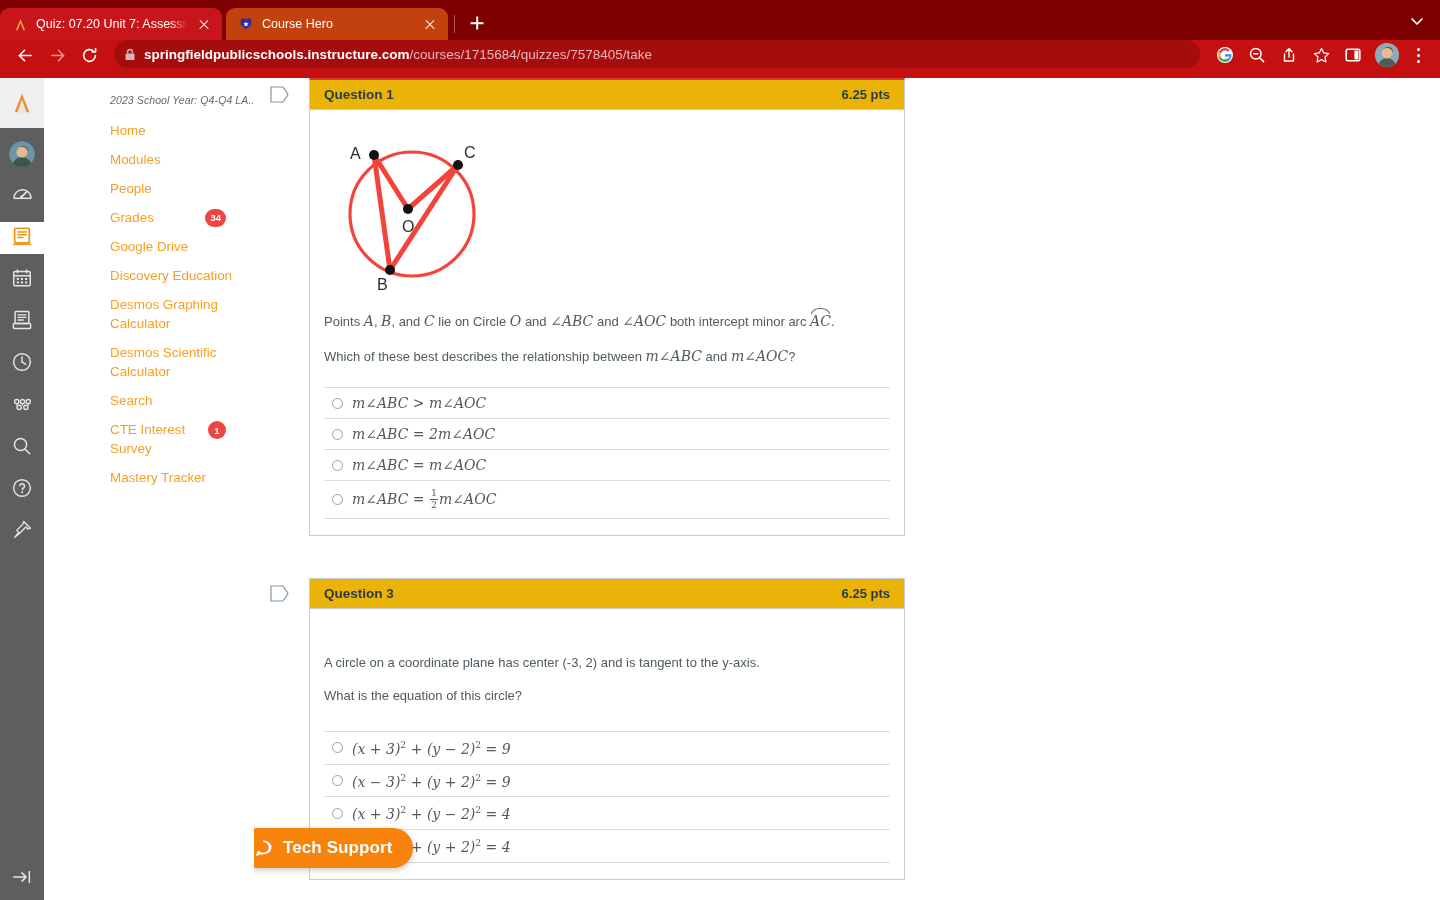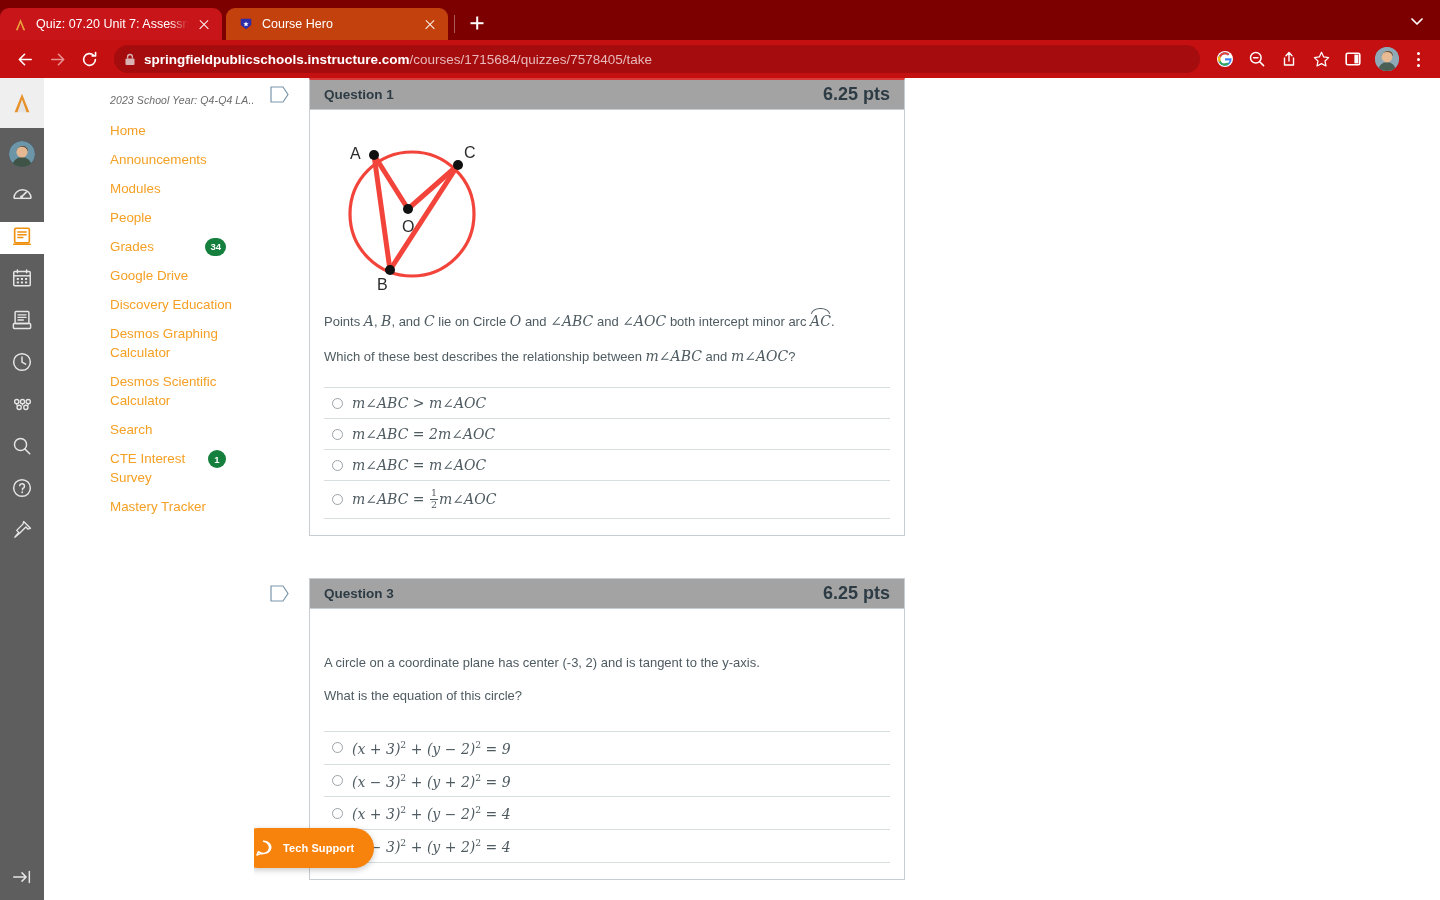--- a/index.html
+++ b/index.html
@@ -51,21 +51,21 @@
   }
   .newtab::before { width: 13px; height: 1.6px; transform: translate(-50%,-50%); }
   .newtab::after  { width: 1.6px; height: 13px; transform: translate(-50%,-50%); }
   .tablist-chevron {
     position: absolute; right: 12px; bottom: 8px;
     width: 22px; height: 22px;
   }
 
   .toolbar {
     height: 38px; background: #c41011;
-    display: flex; align-items: center;
+    display: flex; align-items: flex-start;
     padding: 0 10px; gap: 2px;
   }
   .nav-btn {
     width: 30px; height: 30px; border-radius: 50%;
     display: flex; align-items: center; justify-content: center;
     flex: 0 0 30px;
   }
   .omnibox {
     flex: 1; height: 28px; margin: 0 8px;
     background: #a50c0e; border-radius: 14px;
@@ -133,21 +133,21 @@
     padding: 4px 12px 10px 66px; letter-spacing: .1px;
     white-space: nowrap; overflow: hidden;
   }
   .nav-link {
     display: flex; align-items: flex-start; justify-content: flex-end;
     padding: 5px 14px 5px 66px; color: #f5a024;
     font-size: 13.4px; line-height: 1.42; gap: 6px;
   }
   .nav-link .label { flex: 1 1 auto; }
   .badge {
-    flex: 0 0 auto; background: #15803d; color: #fff;
+    flex: 0 0 auto; background: #ef4444; color: #fff;
     font-size: 9.5px; font-weight: 700; min-width: 18px; height: 18px;
     border-radius: 9px; display: flex; align-items: center;
     justify-content: center; padding: 0 5px; margin-top: 1px;
     margin-right: 14px;
   }
 
   
   .content {
     flex: 1 1 auto; position: relative; overflow: hidden;
     background: #ffffff;
@@ -158,27 +158,27 @@
     position: relative; margin-bottom: 42px;
     border: 1px solid #c7cdd1; background: #fff;
     margin-left: 45px; width: 596px;
   }
   .question.q1 { border-top: 2px solid #d93b3b; }
   .flag {
     position: absolute; left: -40px; top: 6px;
     width: 20px; height: 17px;
   }
   .q-head {
-    height: 30px; background: #a3a3a3;
+    height: 30px; background: #eab308;
     border-bottom: 1px solid #c7cdd1;
     display: flex; align-items: center; justify-content: space-between;
     padding: 0 14px;
   }
   .q-title { font-size: 13.5px; font-weight: 700; color: #2d3b45; }
-  .q-pts { font-size: 18px; font-weight: 700; color: #2d3b45; }
+  .q-pts { font-size: 13px; font-weight: 700; color: #2d3b45; }
   .q-body { padding: 18px 14px 16px 14px; }
 
   .stem { font-size: 13px; color: #4e5b61; line-height: 1.55; margin-bottom: 13px; }
   .stem:last-of-type { margin-bottom: 0; }
 
   
   .m { font-family: "DejaVu Serif", serif; font-style: italic; font-size: 14px; color: #4e5b61; }
   .mr { font-family: "DejaVu Serif", serif; font-style: normal; }
   .arc { position: relative; display: inline-block; padding-top: 2px; }
   .arc::before {
@@ -206,21 +206,21 @@
 
   
   .support {
     position: absolute; left: 28px; bottom: 32px;
     height: 40px; background: #f7820c; border-radius: 20px;
     display: flex; align-items: center; gap: 9px;
     padding: 0 20px 0 15px;
     box-shadow: 0 2px 6px rgba(0,0,0,.22);
     z-index: 20;
   }
-  .support-label { font-size: 11px; font-weight: 700; color: #fff; letter-spacing: .1px; }
+  .support-label { font-size: 17px; font-weight: 700; color: #fff; letter-spacing: .1px; }
 </style>
 </head>
 <body>
 
 <div class="browser">
 
   <div class="tabstrip">
 
     <div class="tab active">
       <span class="tab-fav">
@@ -456,23 +456,20 @@
       </div>
     </div>
 
     <div class="course-nav">
       <div class="course-label">2023 School Year: Q4-Q4 LA...</div>
 
       <a class="nav-link">
         <span class="label">Home</span>
       </a>
       <a class="nav-link">
-        <span class="label">Announcements</span>
-      </a>
-      <a class="nav-link">
         <span class="label">Modules</span>
       </a>
       <a class="nav-link">
         <span class="label">People</span>
       </a>
       <a class="nav-link">
         <span class="label">Grades</span>
         <span class="badge">34</span>
       </a>
       <a class="nav-link">

